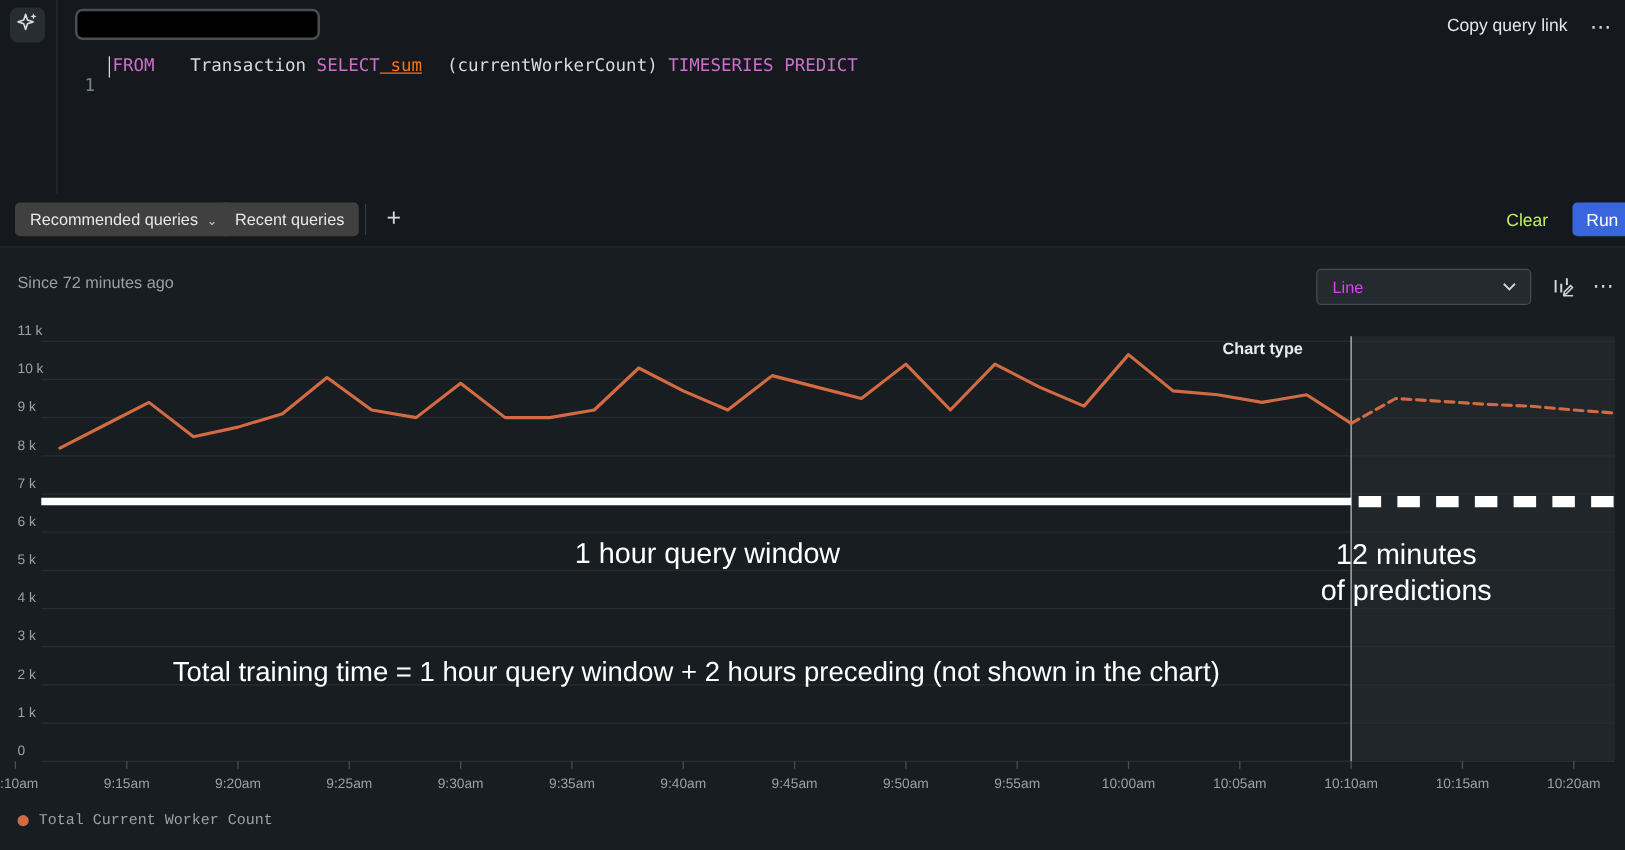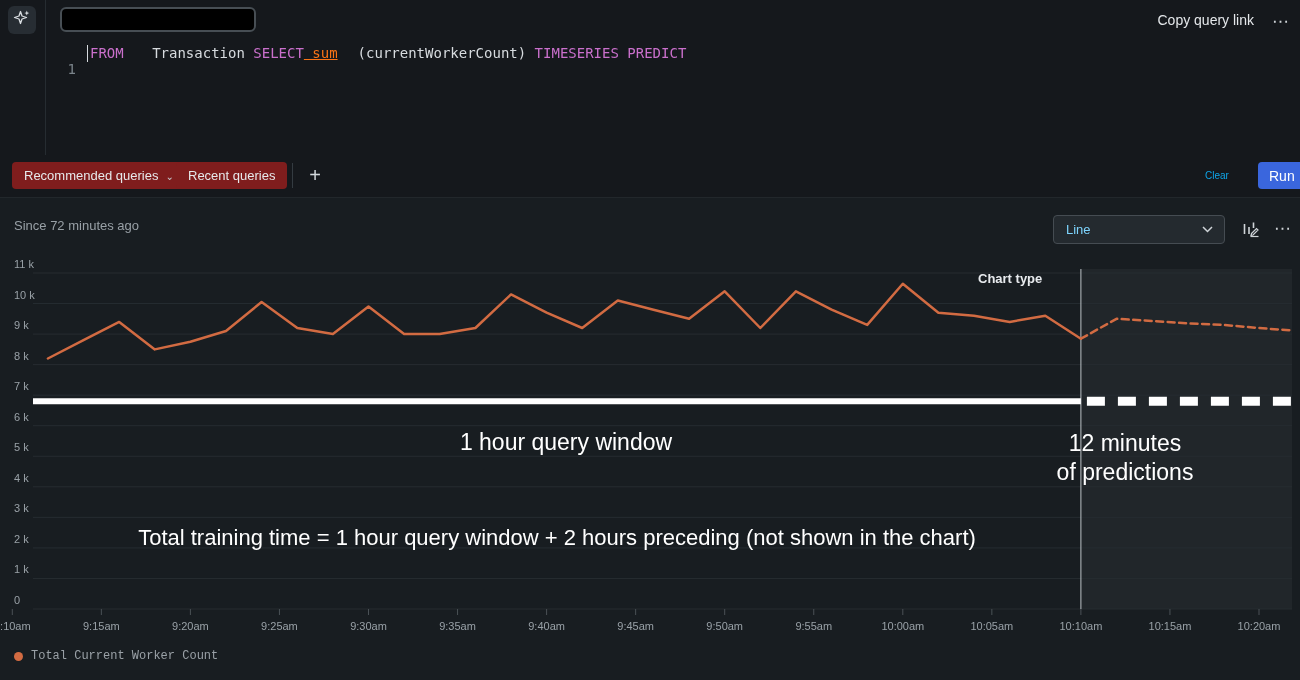--- a/index.html
+++ b/index.html
@@ -29,40 +29,40 @@
   .tok-keyword { color:#ca70cc; }
   .tok-plain { color:#d7dbdf;padding-left:20px; }
   .tok-function { color:#f97316;text-decoration:underline; }
   .copy-link { position:absolute; right:46px; top:12px; font-size:14px; color:#e4e7ea; cursor:pointer; }
   .more-dots { color:#cfd4d8; font-size:17px; letter-spacing:1px; cursor:pointer; line-height:1; }
   .editor-more { position:absolute; right:10px; top:13px; }
 
   
   .btn-pill {
     position:absolute; top:162px; height:27px; padding:4px 12px; border:none; border-radius:4px;
-    background:#7f1d1d; color:#e6e9eb; font-size:13px; font-family:"Liberation Sans", sans-serif;
+    background:#404040; color:#e6e9eb; font-size:13px; font-family:"Liberation Sans", sans-serif;
     display:flex; align-items:center; gap:7px; cursor:pointer;
   }
   .pill-chevron { font-size:10px; color:#c6cbd0; transform:translateY(1px); }
   .toolbar-divider { position:absolute; left:292px; top:163px; width:1px; height:25px; background:#343b41; }
   .plus-button { position:absolute; left:302px; top:162px; width:26px; height:27px; background:none; border:none; color:#d3d8dc; font-size:20px; cursor:pointer; font-family:"Liberation Sans", sans-serif; }
-  .clear-button { position:absolute; left:1205px; top:162px; height:27px; background:none; border:none; color:#0ea5e9; font-size:10px; cursor:pointer; font-family:"Liberation Sans", sans-serif; }
+  .clear-button { position:absolute; left:1205px; top:162px; height:27px; background:none; border:none; color:#bef264; font-size:14px; cursor:pointer; font-family:"Liberation Sans", sans-serif; }
   .run-button {
     position:absolute; left:1258px; top:162px; height:27px; padding:0 11px; border:none; border-radius:4px;
     color:#fff; font-size:14px; cursor:pointer; font-family:"Liberation Sans", sans-serif;
   }
 
   
   .chart-panel { position:absolute; left:0; top:197px; width:1300px; height:500px; background:#181d21; border-top:1px solid #22272b; }
   .since-label { position:absolute; left:14px; top:20px; font-size:13px; color:#98a0a6; }
   .chart-type-label { position:absolute; left:978px; top:25px; font-size:13px; font-weight:bold; color:#e8ebee;margin-top:48px; }
   .chart-type-select {
     position:absolute; left:1053px; top:17px; width:172px; height:29px;
     background:#242a2f; border:1px solid #454c52; border-radius:4px;
-    color:#7dd3fc; font-size:13px; line-height:27px; padding-left:12px; cursor:pointer;
+    color:#d946ef; font-size:13px; line-height:27px; padding-left:12px; cursor:pointer;
   }
   .select-chevron { position:absolute; right:11px; top:0; height:100%; display:flex; align-items:center; }
   .chart-edit-btn { position:absolute; left:1241px; top:22px; width:20px; height:20px; background:none; border:none; cursor:pointer; padding:0; }
   .chart-more { position:absolute; left:1274px; top:22px; }
 
   .chart-svg { position:absolute; left:0; top:53px; }
   .grid-line { stroke:#262c31; stroke-width:1; }
   .axis-tick { stroke:#4a5156; stroke-width:1; }
   .tick-text { fill:#99a1a7; font-size:11px; font-family:"Liberation Sans", sans-serif; }
   .divider-line { stroke:#bcc2c6; stroke-width:1; }

